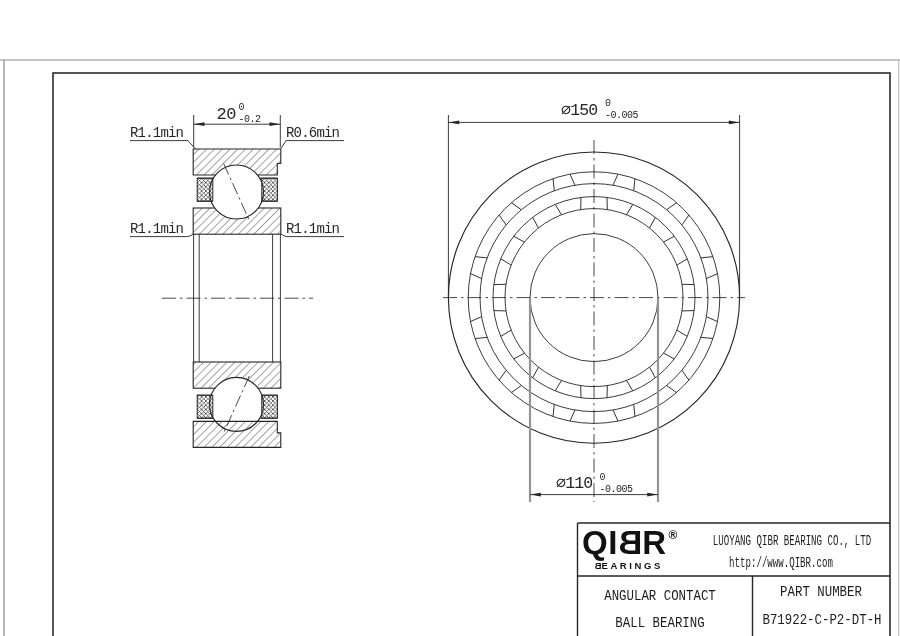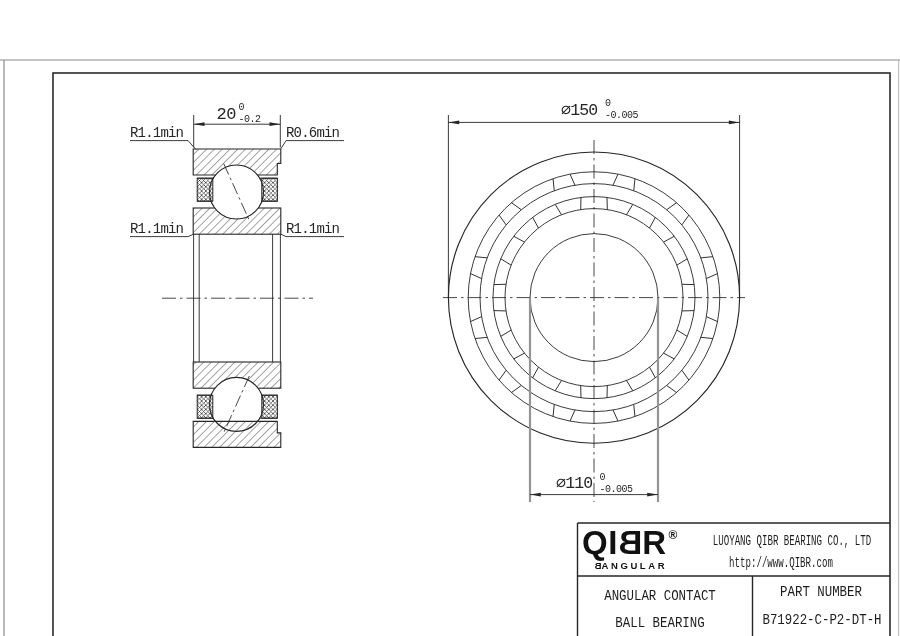--- a/index.html
+++ b/index.html
@@ -210,21 +210,21 @@
 
   <g stroke="#262626" stroke-width="1.4">
     <line x1="577.5" y1="479" x2="577.5" y2="606"></line>
     <line x1="577.5" y1="479" x2="890" y2="479"></line>
     <line x1="577.5" y1="532" x2="890" y2="532"></line>
     <line x1="752.5" y1="532" x2="752.5" y2="606"></line>
   </g>
 </svg>
 
   <div class="ov logo-word"><span>QI</span><span class="flip">B</span><span>R</span><span class="logo-reg">®</span></div>
-  <div class="ov logo-sub"><span class="flip">B</span><span>ANGULAR</span></div>
+  <div class="ov logo-sub"><span class="flip">B</span><span>EARINGS</span></div>
 
   <div class="ov cond tb-company">LUOYANG QIBR BEARING CO., LTD</div>
   <div class="ov cond tb-site">http://www.QIBR.com</div>
   <div class="ov cond tb-prod1">ANGULAR CONTACT</div>
   <div class="ov cond tb-prod2">BALL BEARING</div>
   <div class="ov cond tb-pnlab">PART NUMBER</div>
   <div class="ov cond tb-pnval">B71922-C-P2-DT-H</div>
 </div>
 
 </body></html>

